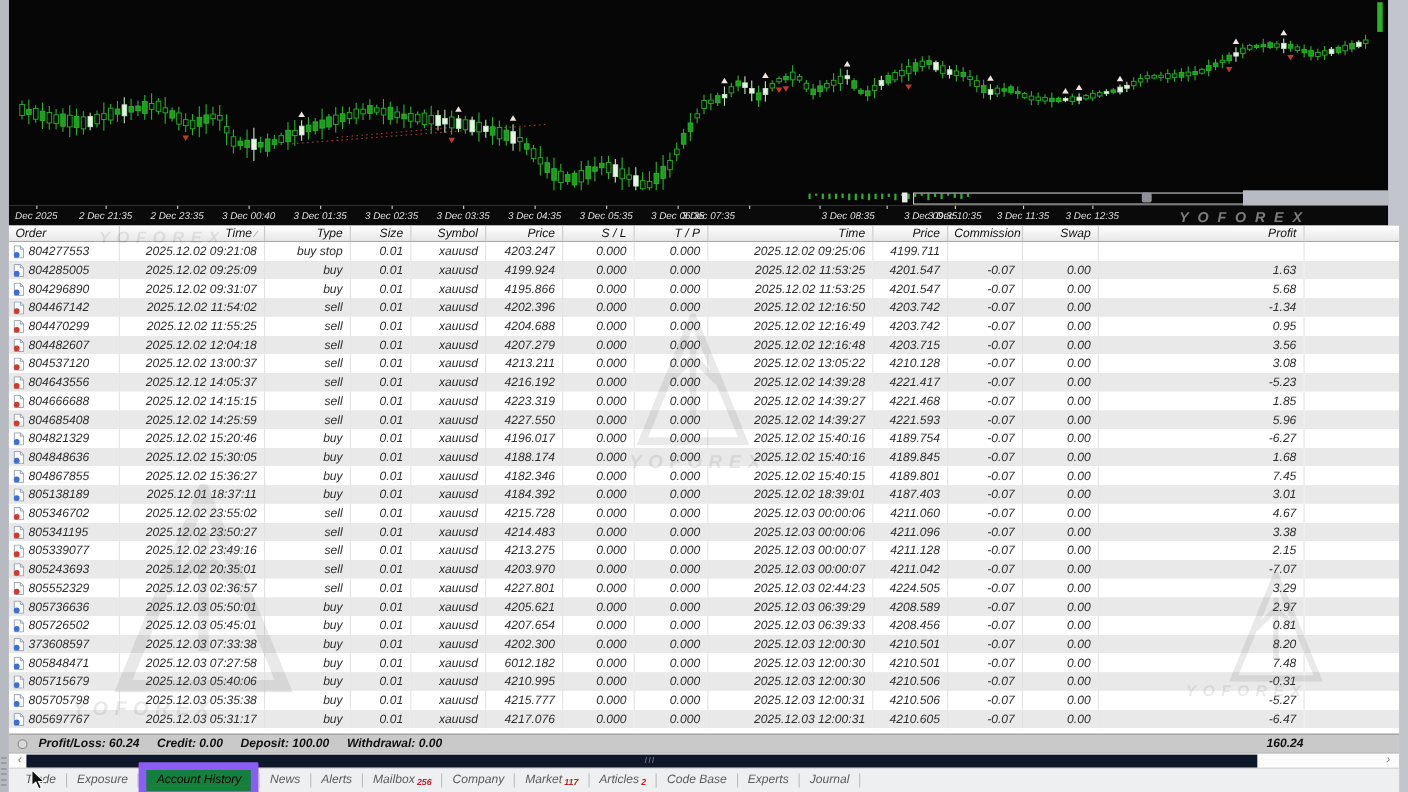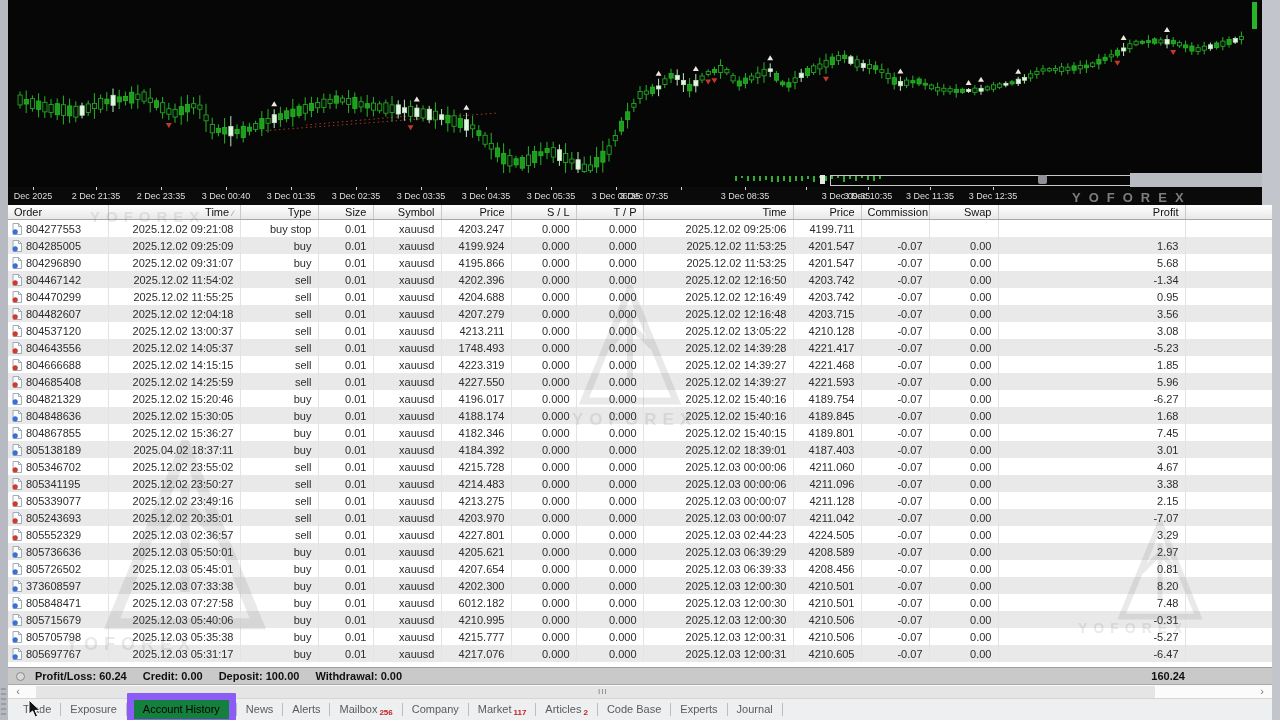--- a/index.html
+++ b/index.html
@@ -1,17 +1,17 @@
 <!DOCTYPE html>
 <html><head>
 <meta charset="utf-8">
 <style>
   html,body{margin:0;padding:0;}
   #screen{position:relative;width:1280px;height:720px;background:#c6c8cf;overflow:hidden;
-          font-family:"Liberation Sans",sans-serif;-webkit-font-smoothing:antialiased;}
+          font-family:"Liberation Sans",sans-serif;font-style:italic;-webkit-font-smoothing:antialiased;}
   
   .strip{position:absolute;background:#b8bac2;}
   #strip-left{left:0;top:0;width:8px;height:720px;}
   #strip-right-top{left:1262px;top:0;width:18px;height:205px;background:#c3c5cc;}
   #strip-right-bot{left:1272px;top:205px;width:8px;height:515px;background:#c3c5cc;}
 
   
   #chart-area{position:absolute;left:8px;top:0;width:1254px;height:187px;background:#060606;}
   #mini-strip{position:absolute;left:0;top:173px;width:1254px;height:14px;}
   #mini-thumb{position:absolute;left:822px;top:2px;width:300px;height:9px;border:1px solid #c9c9c9;}
@@ -49,21 +49,21 @@
   .sum-icon{width:7px;height:7px;border:1px solid #8a8a8a;border-radius:50%;background:#d9d9d9;margin-right:10px;flex:0 0 auto;}
   .sum-item{margin-right:16px;white-space:nowrap;}
   #sum-total{position:absolute;right:87px;top:0;height:17px;line-height:17px;}
 
   
   #hscroll{position:absolute;left:8px;top:684px;width:1264px;height:14px;background:#fbfbfb;
      border-top:1px solid #a9a9a9;box-sizing:border-box;}
   .hs-arrow{position:absolute;top:0;width:16px;height:13px;color:#787878;font-size:11px;line-height:12px;text-align:center;}
   #hs-left{left:2px;}
   #hs-right{right:2px;}
-  #hs-thumb{position:absolute;left:28px;top:1px;width:1119px;height:12px;background:#e5e5e5;}
+  #hs-thumb{position:absolute;left:16px;top:1px;width:1119px;height:12px;background:#0f172a;}
   #hs-grip{position:absolute;left:562px;top:1px;font-size:8px;color:#7c7c7c;letter-spacing:1px;line-height:10px;}
 
   
   #tab-bar{position:absolute;left:0;top:698px;width:1280px;height:22px;background:#edeff1;
      display:flex;align-items:center;padding-left:14px;box-sizing:border-box;border-top:1px solid #d5d5d5;}
   .tab{padding:0 9px;font-size:11px;color:#5b5b5b;height:21px;line-height:21px;white-space:nowrap;cursor:default;}
   .tab.active{background:#15803d;border:7px solid #8b5cf6;color:#000;line-height:18px;height:19px;border-radius:1px;}
   .tab-divider{width:1px;height:13px;background:#bdbdbd;flex:0 0 auto;}
   .badge{color:#c21f1f;font-weight:bold;font-size:8px;vertical-align:-2px;margin-left:2px;}
 
@@ -558,21 +558,21 @@
         <div class="axis-label" style="left: 413px;">3 Dec 03:35</div>
         <div class="axis-tick" style="left: 478px;"></div>
         <div class="axis-label" style="left: 478px;">3 Dec 04:35</div>
         <div class="axis-tick" style="left: 543px;"></div>
         <div class="axis-label" style="left: 543px;">3 Dec 05:35</div>
         <div class="axis-tick" style="left: 608px;"></div>
         <div class="axis-label" style="left: 608px;">3 Dec 06:35</div>
         <div class="axis-tick" style="left: 673px;"></div>
         <div class="axis-label" style="left: 636px;">3 Dec 07:35</div>
         <div class="axis-tick" style="left: 737px;"></div>
-        <div class="axis-label" style="left: 737px;">3 Dec 08:35</div>
+        <div class="axis-label" style="left: 763px;">3 Dec 08:35</div>
         <div class="axis-tick" style="left: 798px;"></div>
         <div class="axis-label" style="left: 838px;">3 Dec 09:35</div>
         <div class="axis-tick" style="left: 860px;"></div>
         <div class="axis-label" style="left: 860px;">3 Dec 10:35</div>
         <div class="axis-tick" style="left: 922px;"></div>
         <div class="axis-label" style="left: 922px;">3 Dec 11:35</div>
         <div class="axis-tick" style="left: 985px;"></div>
         <div class="axis-label" style="left: 985px;">3 Dec 12:35</div>
       </div>
   </div>
@@ -793,25 +793,25 @@
             <td class="left">
               <span class="order-cell">
                 <svg width="10" height="12" viewBox="0 0 10 12">
       <path d="M1 .5 H6.5 L9.5 3.5 V11.5 H1 Z" fill="#fdfdfd" stroke="#8a98a8" stroke-width="0.8"></path>
       <path d="M6.5 .5 V3.5 H9.5" fill="none" stroke="#8a98a8" stroke-width="0.8"></path>
       <circle cx="3.2" cy="8.8" r="2.6" fill="#d03a2a"></circle>
                 </svg>
                 <span>804643556</span>
               </span>
             </td>
-            <td>2025.12.02 14:05:37</td>
+            <td>2025.12.12 14:05:37</td>
             <td class="type-sell">sell</td>
             <td>0.01</td>
             <td>xauusd</td>
-            <td>1748.493</td>
+            <td>4216.192</td>
             <td>0.000</td>
             <td>0.000</td>
             <td>2025.12.02 14:39:28</td>
             <td>4221.417</td>
             <td>-0.07</td>
             <td>0.00</td>
             <td class="neg">-5.23</td>
             <td></td>
           </tr>
           <tr>
@@ -943,21 +943,21 @@
             <td class="left">
               <span class="order-cell">
                 <svg width="10" height="12" viewBox="0 0 10 12">
       <path d="M1 .5 H6.5 L9.5 3.5 V11.5 H1 Z" fill="#fdfdfd" stroke="#8a98a8" stroke-width="0.8"></path>
       <path d="M6.5 .5 V3.5 H9.5" fill="none" stroke="#8a98a8" stroke-width="0.8"></path>
       <circle cx="3.2" cy="8.8" r="2.6" fill="#3a6fd8"></circle>
                 </svg>
                 <span>805138189</span>
               </span>
             </td>
-            <td>2025.04.02 18:37:11</td>
+            <td>2025.12.01 18:37:11</td>
             <td class="type-buy">buy</td>
             <td>0.01</td>
             <td>xauusd</td>
             <td>4184.392</td>
             <td>0.000</td>
             <td>0.000</td>
             <td>2025.12.02 18:39:01</td>
             <td>4187.403</td>
             <td>-0.07</td>
             <td>0.00</td>

